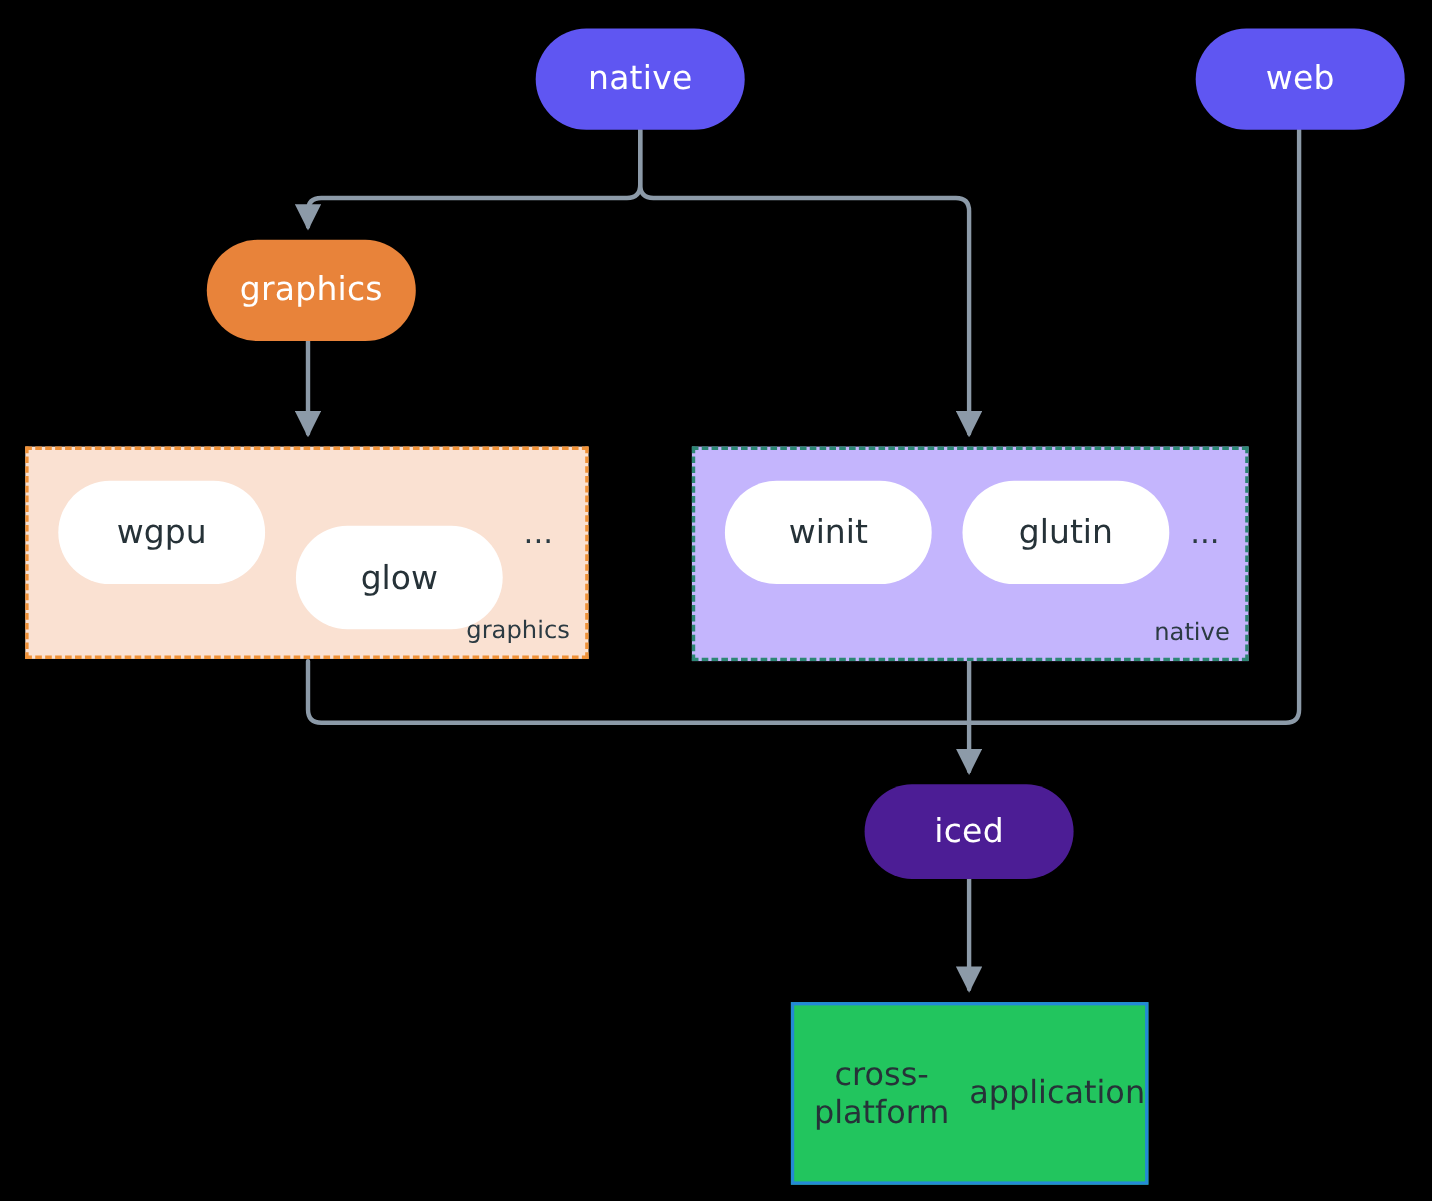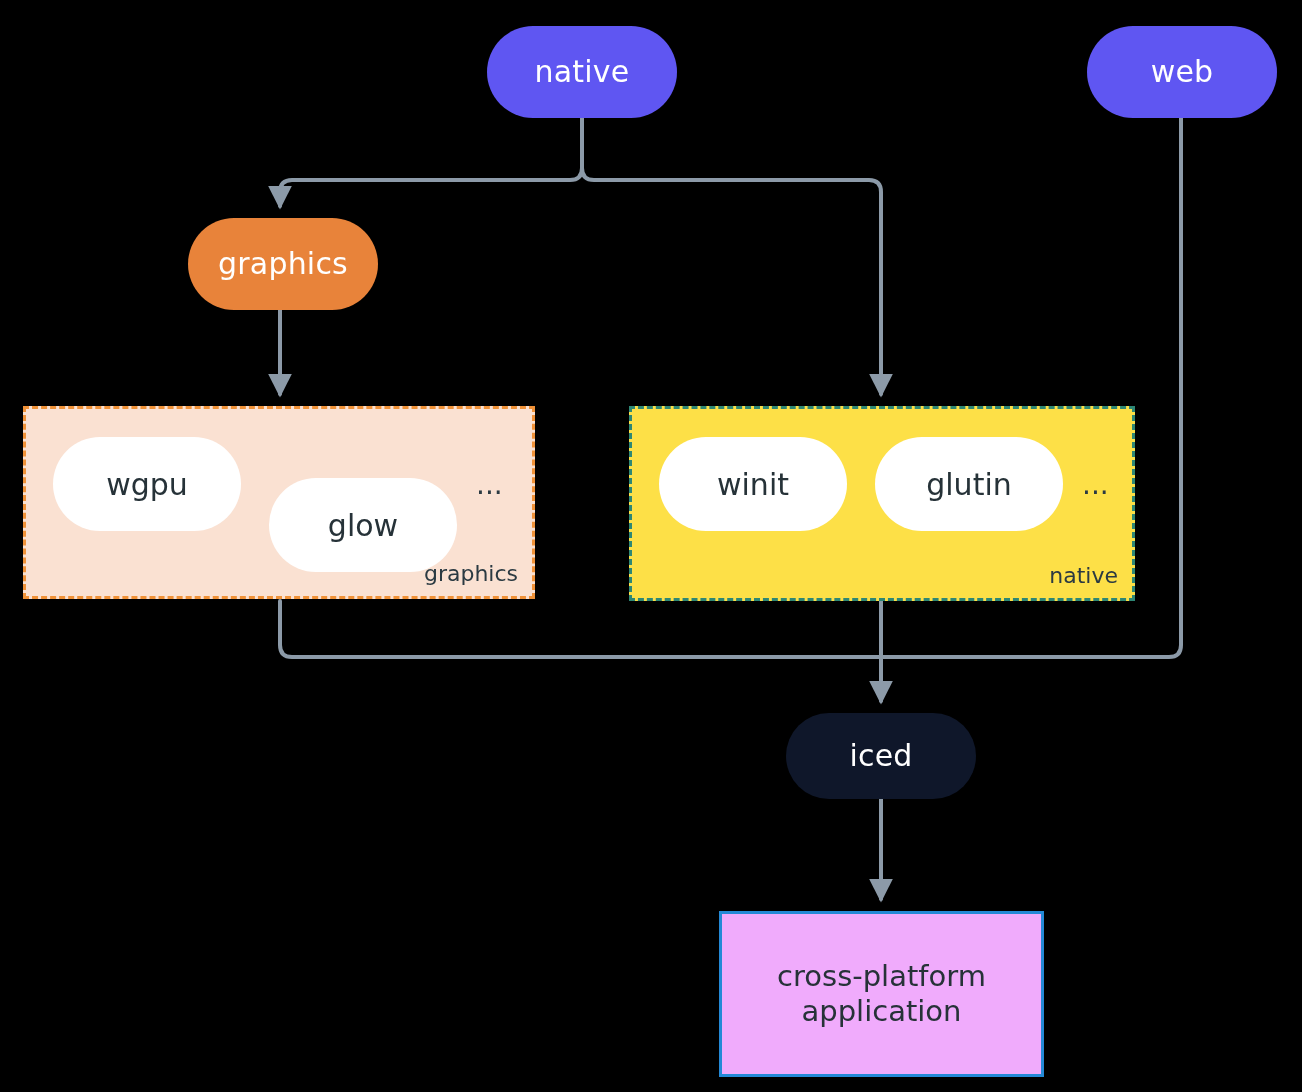--- a/index.html
+++ b/index.html
@@ -56,39 +56,39 @@
     background: #5f56f2;
   }
   .pill-graphics {
     left: 188px; top: 218px;
     width: 190px; height: 92px;
     background: #e8833a;
   }
   .pill-iced {
     left: 786px; top: 713px;
     width: 190px; height: 86px;
-    background: #0f172a;
+    background: #4c1d95;
   }
   
   .group {
     position: absolute;
     box-sizing: border-box;
     border-style: dashed;
     border-width: 3px;
   }
   .group-renderers {
     left: 23px; top: 406px;
     width: 512px; height: 193px;
     background: #fae1d2;
     border-color: #f09238;
   }
   .group-shells {
     left: 629px; top: 406px;
     width: 506px; height: 195px;
-    background: #fde047;
+    background: #c4b5fd;
     border-color: #2e8775;
   }
   .group-label {
     position: absolute;
     right: 14px;
     bottom: 10px;
     font-size: 22px;
     color: #2b3a42;
   }
   
@@ -115,25 +115,25 @@
     align-items: center;
     font-size: 28px;
     color: #2b3a42;
   }
   .ellipsis-renderers { left: 450px; }
   .ellipsis-shells    { left: 450px; }
   
   .rect-app {
     left: 719px; top: 911px;
     width: 325px; height: 166px;
-    background: #f0abfc;
+    background: #22c55e;
     border: 3px solid #2489d6;
     color: #263238;
     font-size: 29px;
-    flex-direction: column;
+    flex-direction: row;
   }
   .rect-app .line { display: block; }
 </style>
 </head>
 <body>
 
 <div id="diagram">
 
   <svg id="edges" viewBox="0 0 1302 1092" width="1302" height="1092" xmlns="http://www.w3.org/2000/svg">
     <defs>

